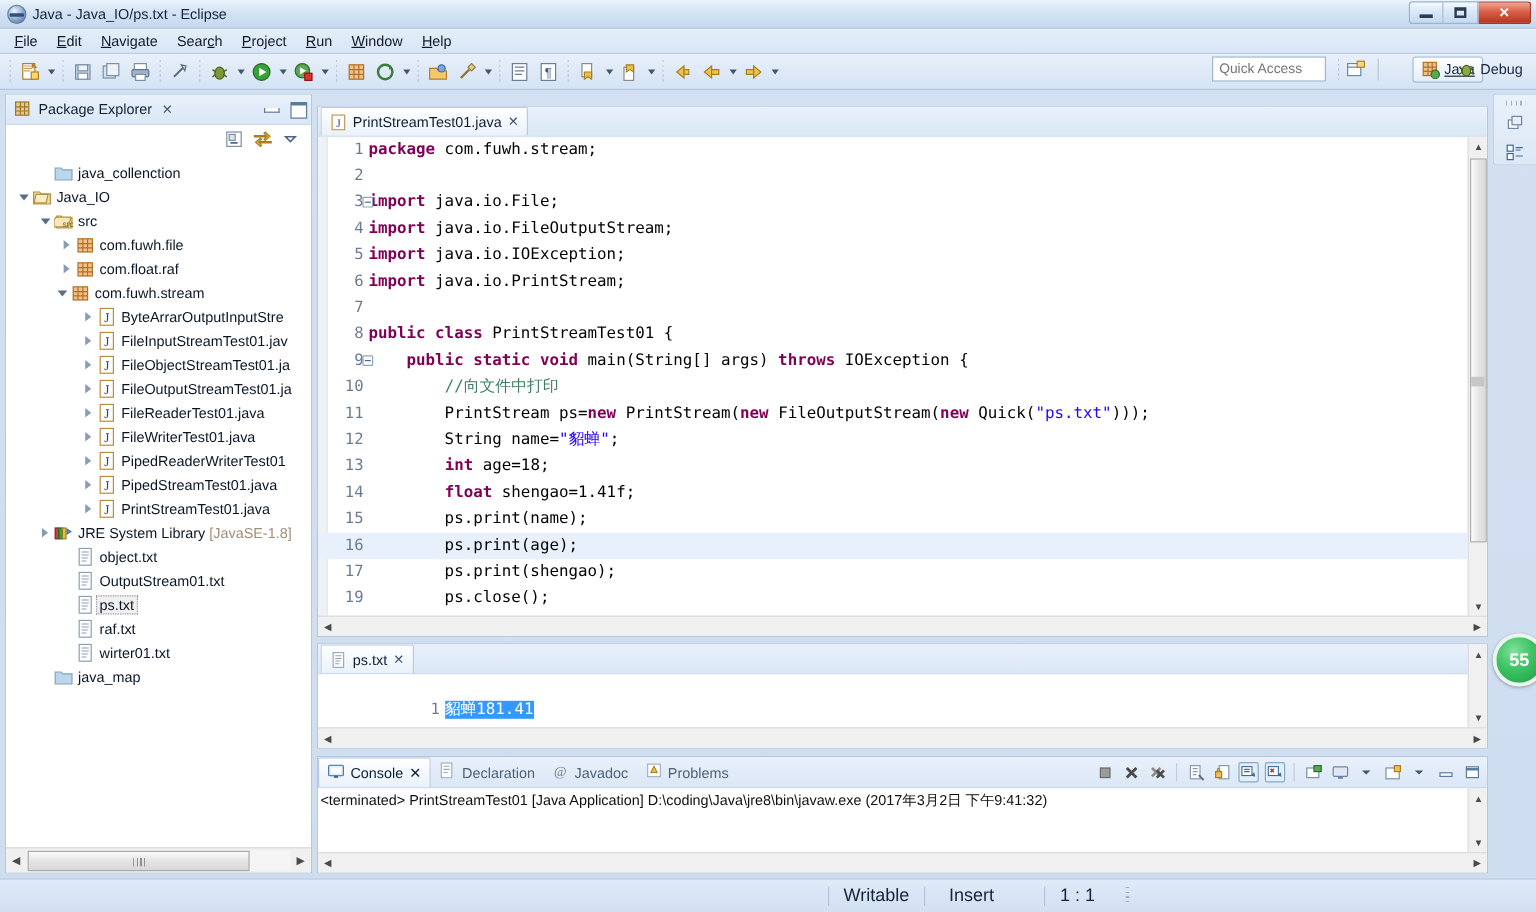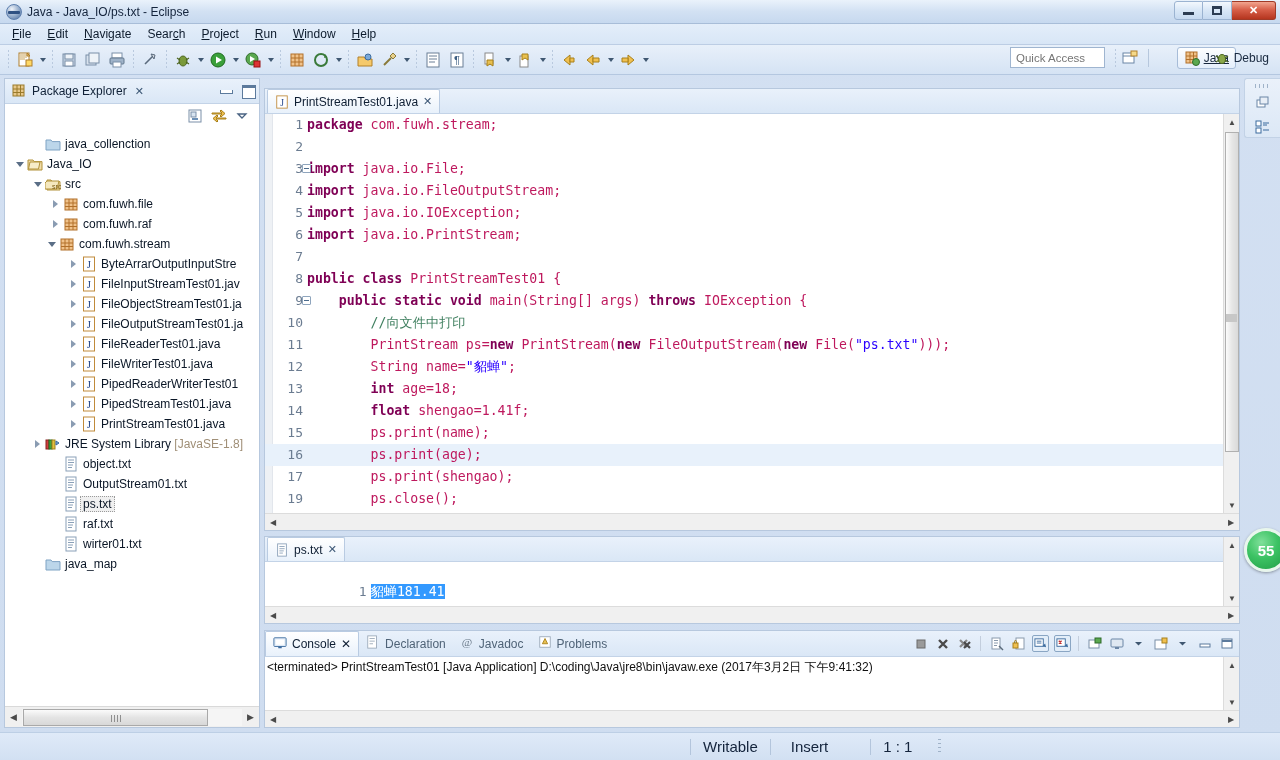--- a/index.html
+++ b/index.html
@@ -207,21 +207,21 @@
     display: inline-block; width: 42px; text-align: right; color: #6b7c91;
     font-family: "DejaVu Sans Mono", monospace; font-size: 13px; padding-right: 4px;
   }
   .foldmark {
     position: absolute; left: 37px; top: 6px; width: 9px; height: 9px;
     border: 1px solid #8fa5bd; background: #fff; border-radius: 1px;
   }
   .foldmark:after {
     content: ""; position: absolute; left: 1px; top: 3px; width: 5px; height: 1px; background: #4d6c8d;
   }
-  .ctxt { color: #be185d; }
+  .ctxt { color: #000000; }
   .kw { color: #7f0055; font-weight: bold; }
   .str { color: #2a00ff; }
   .cmt { color: #3f7f5f; }
   .vsb {
     position: absolute; right: 0; top: 0; width: 16px; bottom: 17px; background: #f0f0f0;
     border-left: 1px solid #dcdcdc;
   }
   .vsb-up, .vsb-dn {
     width: 16px; height: 16px; display: flex; align-items: center; justify-content: center;
     color: #4a4a4a; font-size: 8px;
@@ -580,21 +580,21 @@
               <path d="M2 7h12M2 10.5h12M6 3v11M10 3v11" stroke="#b2702a"></path>
             </svg></span>
           <span class="tlabel">com.fuwh.file</span>
         </div>
         <div class="trow" style="padding-left: 44px;">
           <span class="twist closed"></span>
           <span class="tico"><svg width="16" height="16" viewBox="0 0 16 16">
               <rect x="2" y="3" width="12" height="11" fill="#f0c28a" stroke="#b2702a"></rect>
               <path d="M2 7h12M2 10.5h12M6 3v11M10 3v11" stroke="#b2702a"></path>
             </svg></span>
-          <span class="tlabel">com.fuwh.raf</span>
+          <span class="tlabel">com.float.raf</span>
         </div>
         <div class="trow" style="padding-left: 40px;">
           <span class="twist open"></span>
           <span class="tico"><svg width="16" height="16" viewBox="0 0 16 16">
               <rect x="2" y="3" width="12" height="11" fill="#f0c28a" stroke="#b2702a"></rect>
               <path d="M2 7h12M2 10.5h12M6 3v11M10 3v11" stroke="#b2702a"></path>
             </svg></span>
           <span class="tlabel">com.fuwh.stream</span>
         </div>
         <div class="trow" style="padding-left: 62px;">
@@ -755,21 +755,21 @@
           <div class="cline"><span class="lnum">1</span><span class="kw">package</span><span class="ctxt"> com.fuwh.stream;</span></div>
           <div class="cline"><span class="lnum">2</span></div>
           <div class="cline"><span class="lnum">3</span><span class="foldmark"></span><span class="kw">import</span><span class="ctxt"> java.io.File;</span></div>
           <div class="cline"><span class="lnum">4</span><span class="kw">import</span><span class="ctxt"> java.io.FileOutputStream;</span></div>
           <div class="cline"><span class="lnum">5</span><span class="kw">import</span><span class="ctxt"> java.io.IOException;</span></div>
           <div class="cline"><span class="lnum">6</span><span class="kw">import</span><span class="ctxt"> java.io.PrintStream;</span></div>
           <div class="cline"><span class="lnum">7</span></div>
           <div class="cline"><span class="lnum">8</span><span class="kw">public class</span><span class="ctxt"> PrintStreamTest01 {</span></div>
           <div class="cline"><span class="lnum">9</span><span class="foldmark"></span><span class="ctxt">    </span><span class="kw">public static void</span><span class="ctxt"> main(String[] args) </span><span class="kw">throws</span><span class="ctxt"> IOException {</span></div>
           <div class="cline"><span class="lnum">10</span><span class="ctxt">        </span><span class="cmt">//向文件中打印</span></div>
-          <div class="cline"><span class="lnum">11</span><span class="ctxt">        PrintStream ps=</span><span class="kw">new</span><span class="ctxt"> PrintStream(</span><span class="kw">new</span><span class="ctxt"> FileOutputStream(</span><span class="kw">new</span><span class="ctxt"> File(</span><span class="str">"ps.txt"</span><span class="ctxt">)));</span></div>
+          <div class="cline"><span class="lnum">11</span><span class="ctxt">        PrintStream ps=</span><span class="kw">new</span><span class="ctxt"> PrintStream(</span><span class="kw">new</span><span class="ctxt"> FileOutputStream(</span><span class="kw">new</span><span class="ctxt"> Quick(</span><span class="str">"ps.txt"</span><span class="ctxt">)));</span></div>
           <div class="cline"><span class="lnum">12</span><span class="ctxt">        String name=</span><span class="str">"貂蝉"</span><span class="ctxt">;</span></div>
           <div class="cline"><span class="lnum">13</span><span class="ctxt">        </span><span class="kw">int</span><span class="ctxt"> age=18;</span></div>
           <div class="cline"><span class="lnum">14</span><span class="ctxt">        </span><span class="kw">float</span><span class="ctxt"> shengao=1.41f;</span></div>
           <div class="cline"><span class="lnum">15</span><span class="ctxt">        ps.print(name);</span></div>
           <div class="cline cur"><span class="lnum">16</span><span class="ctxt">        ps.print(age);</span></div>
           <div class="cline"><span class="lnum">17</span><span class="ctxt">        ps.print(shengao);</span></div>
           <div class="cline"><span class="lnum">19</span><span class="ctxt">        ps.close();</span></div>
         </div>
       <div class="vsb">
         <div class="vsb-up">▲</div>

